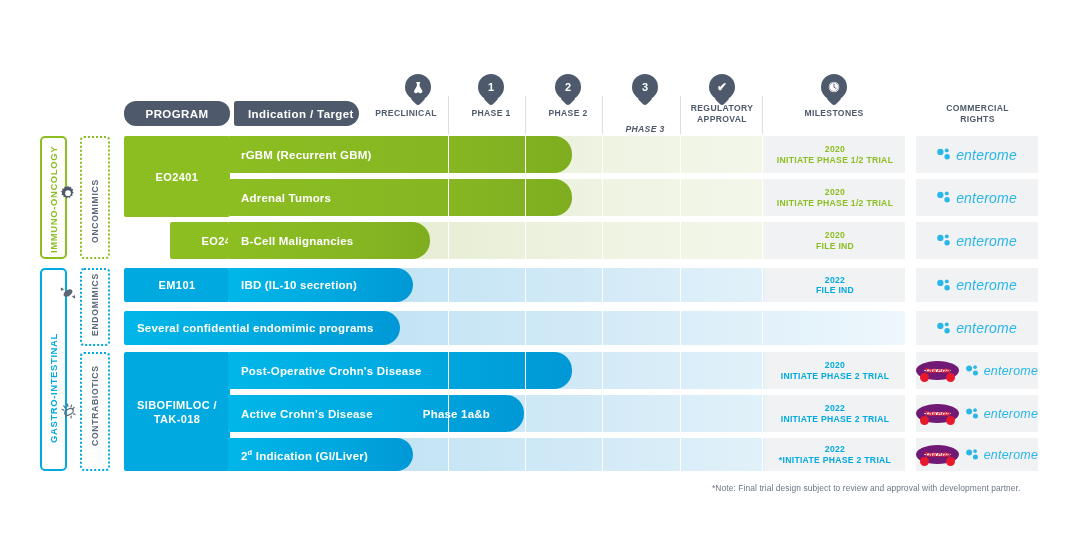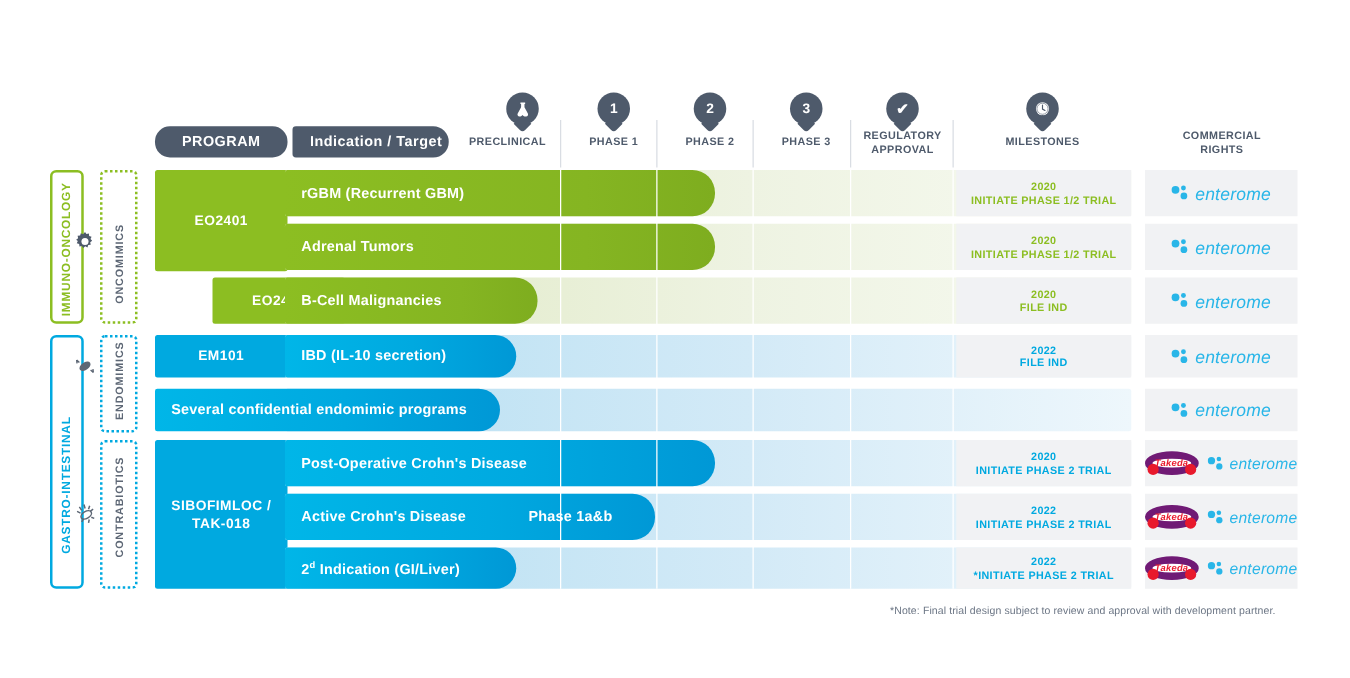--- a/index.html
+++ b/index.html
@@ -148,21 +148,21 @@
   .cr {
     position: absolute;
     background: #f1f2f4;
     display: flex; align-items: center; justify-content: center;
     gap: 7px;
   }
   .ent { display: flex; align-items: center; gap: 4px; font-style: italic; }
   .ent .txt { color: #29b6e8; font-size: 14px; letter-spacing: .2px; }
   .takeda {
     width: 52px; height: 19px; border-radius: 50%;
-    border: 6px solid #701a75;
+    border: 8px solid #701a75;
     background: #ffffff;
     display: flex; align-items: center; justify-content: center;
     position: relative;
   }
   .takeda .tk-inner {
     color: #e8192c; font-size: 7.5px; font-weight: bold;
     font-style: italic; letter-spacing: .2px;
   }
   .takeda::before, .takeda::after {
     content: ""; position: absolute; top: 4px;
@@ -218,21 +218,21 @@
     <div class="tail"></div>
   </div>
   <div class="col-head" style="left:530px; top:108px; width:76px;">PHASE 2</div>
 
   <div class="pin" style="left:632px; top:74px;">
     <div class="ball">
         <span>3</span>
       </div>
     <div class="tail"></div>
   </div>
-  <div class="col-head" style="left:607px; top:108px; width:76px;">PHASE 3</div>
+  <div class="col-head" style="left:607px; top:124px; width:76px;font-style:italic;">PHASE 3</div>
 
   <div class="pin" style="left:709px; top:74px;">
     <div class="ball">
         <span style="font-size:12px;">✔</span>
       </div>
     <div class="tail"></div>
   </div>
   <div class="col-head" style="left:678px; top:103px; width:88px;">REGULATORY APPROVAL</div>
 
   <div class="pin" style="left:821px; top:74px;">

